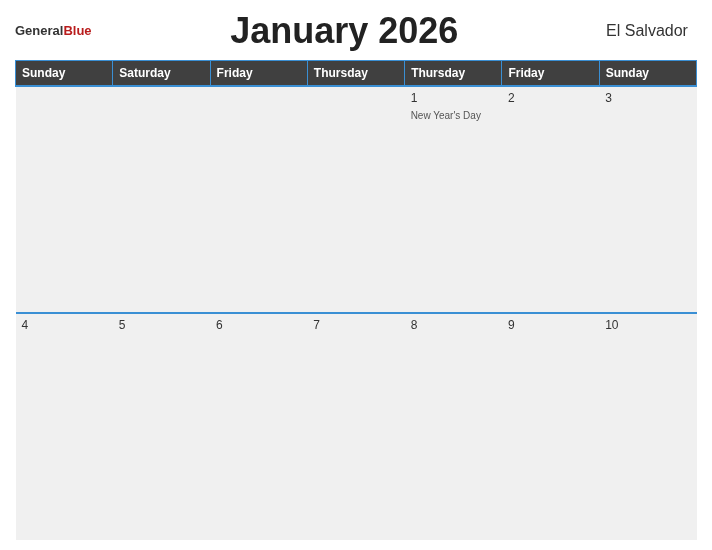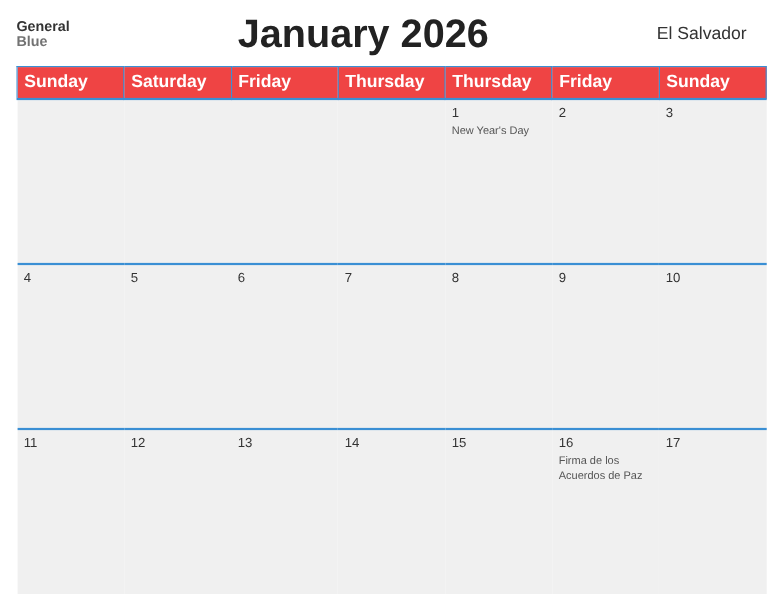--- a/index.html
+++ b/index.html
@@ -18,55 +18,55 @@
       flex-direction: column;
     }
     .header {
       display: flex;
       align-items: center;
       justify-content: space-between;
       margin-bottom: 8px;
     }
     .logo {
       display: flex;
-      flex-direction: column;
+      flex-direction: row;
       line-height: 1.1;
     }
     .logo-general {
       font-size: 13px;
       font-weight: bold;
       color: #333;
     }
     .logo-blue {
       font-size: 13px;
       font-weight: bold;
-      color: #737373;
+      color: #b91c1c;
     }
     .title {
       font-size: 36px;
       font-weight: bold;
       color: #222;
       text-align: center;
       flex: 1;
     }
     .country {
       font-size: 16px;
       color: #333;
-      text-align: left;
+      text-align: center;
       min-width: 100px;
     }
     .calendar-table {
       width: 100%;
       border-collapse: collapse;
       flex: 1;
     }
     .calendar-table thead tr th {
-      background-color: #ef4444;
+      background-color: #404040;
       color: #fff;
-      font-size: 16px;
+      font-size: 12px;
       font-weight: bold;
       padding: 5px 6px;
       text-align: left;
       border: 1px solid #3a8fd4;
     }
     .calendar-table tbody tr {
       border-top: 2px solid #3a8fd4;
     }
     .calendar-table tbody tr td {
       background-color: #f0f0f0;
@@ -150,39 +150,15 @@
           <td>
             <span class="day-num">8</span>
           </td>
           <td>
             <span class="day-num">9</span>
           </td>
           <td>
             <span class="day-num">10</span>
           </td>
         </tr>
-        <tr>
-          <td>
-            <span class="day-num">11</span>
-          </td>
-          <td>
-            <span class="day-num">12</span>
-          </td>
-          <td>
-            <span class="day-num">13</span>
-          </td>
-          <td>
-            <span class="day-num">14</span>
-          </td>
-          <td>
-            <span class="day-num">15</span>
-          </td>
-          <td>
-            <span class="day-num">16</span>
-            <span class="holiday-name">Firma de los Acuerdos de Paz</span>
-          </td>
-          <td>
-            <span class="day-num">17</span>
-          </td>
-        </tr>
       </tbody>
   </table>
 </div>
 
 </body></html>

